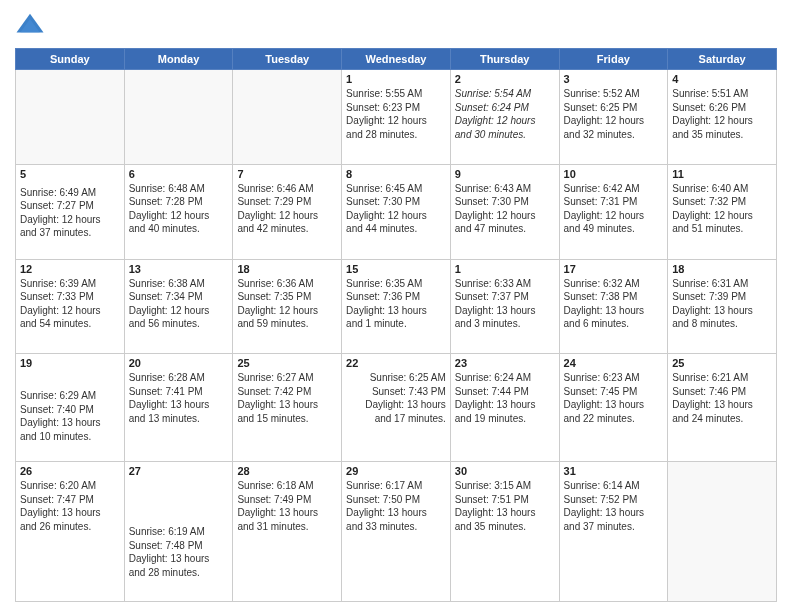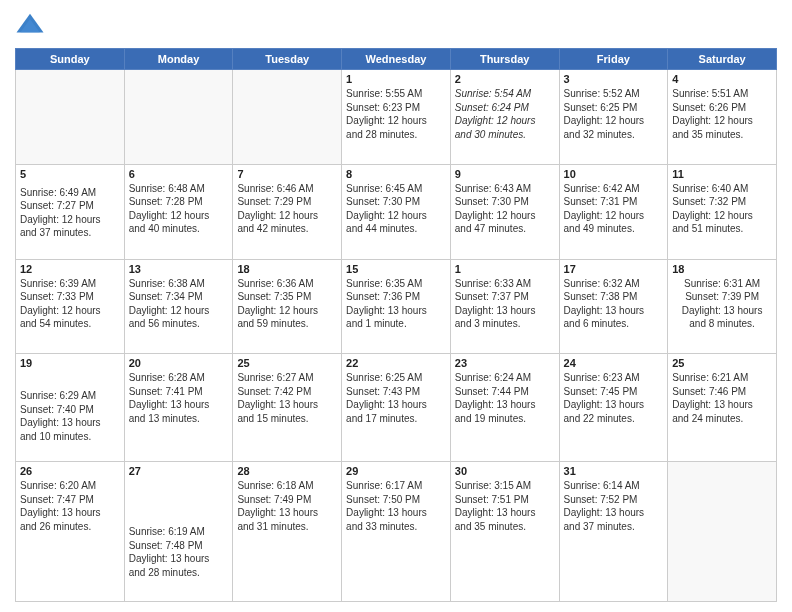--- a/index.html
+++ b/index.html
@@ -251,21 +251,21 @@
           </td>
           <td>
             <span class="day-number">17</span>
             <div class="cell-info" style="white-space: pre-line;">Sunrise: 6:32 AM
 Sunset: 7:38 PM
 Daylight: 13 hours
 and 6 minutes.</div>
           </td>
           <td>
             <span class="day-number">18</span>
-            <div class="cell-info" style="white-space: pre-line; text-align: center;">Sunrise: 6:31 AM
+            <div class="cell-info" style="white-space: pre-line;">Sunrise: 6:31 AM
 Sunset: 7:39 PM
 Daylight: 13 hours
 and 8 minutes.</div>
           </td>
         </tr>
         <tr>
           <td>
             <span class="day-number">19</span>
             <div class="cell-info" style="white-space: pre-line; margin-top: 20px;">Sunrise: 6:29 AM
 Sunset: 7:40 PM
@@ -281,21 +281,21 @@
           </td>
           <td>
             <span class="day-number">25</span>
             <div class="cell-info" style="white-space: pre-line;">Sunrise: 6:27 AM
 Sunset: 7:42 PM
 Daylight: 13 hours
 and 15 minutes.</div>
           </td>
           <td>
             <span class="day-number">22</span>
-            <div class="cell-info" style="white-space: pre-line;">Sunrise: 6:25 AM
+            <div class="cell-info" style="white-space: pre-line; text-align: right;">Sunrise: 6:25 AM
 Sunset: 7:43 PM
 Daylight: 13 hours
 and 17 minutes.</div>
           </td>
           <td>
             <span class="day-number">23</span>
             <div class="cell-info" style="white-space: pre-line;">Sunrise: 6:24 AM
 Sunset: 7:44 PM
 Daylight: 13 hours
 and 19 minutes.</div>

